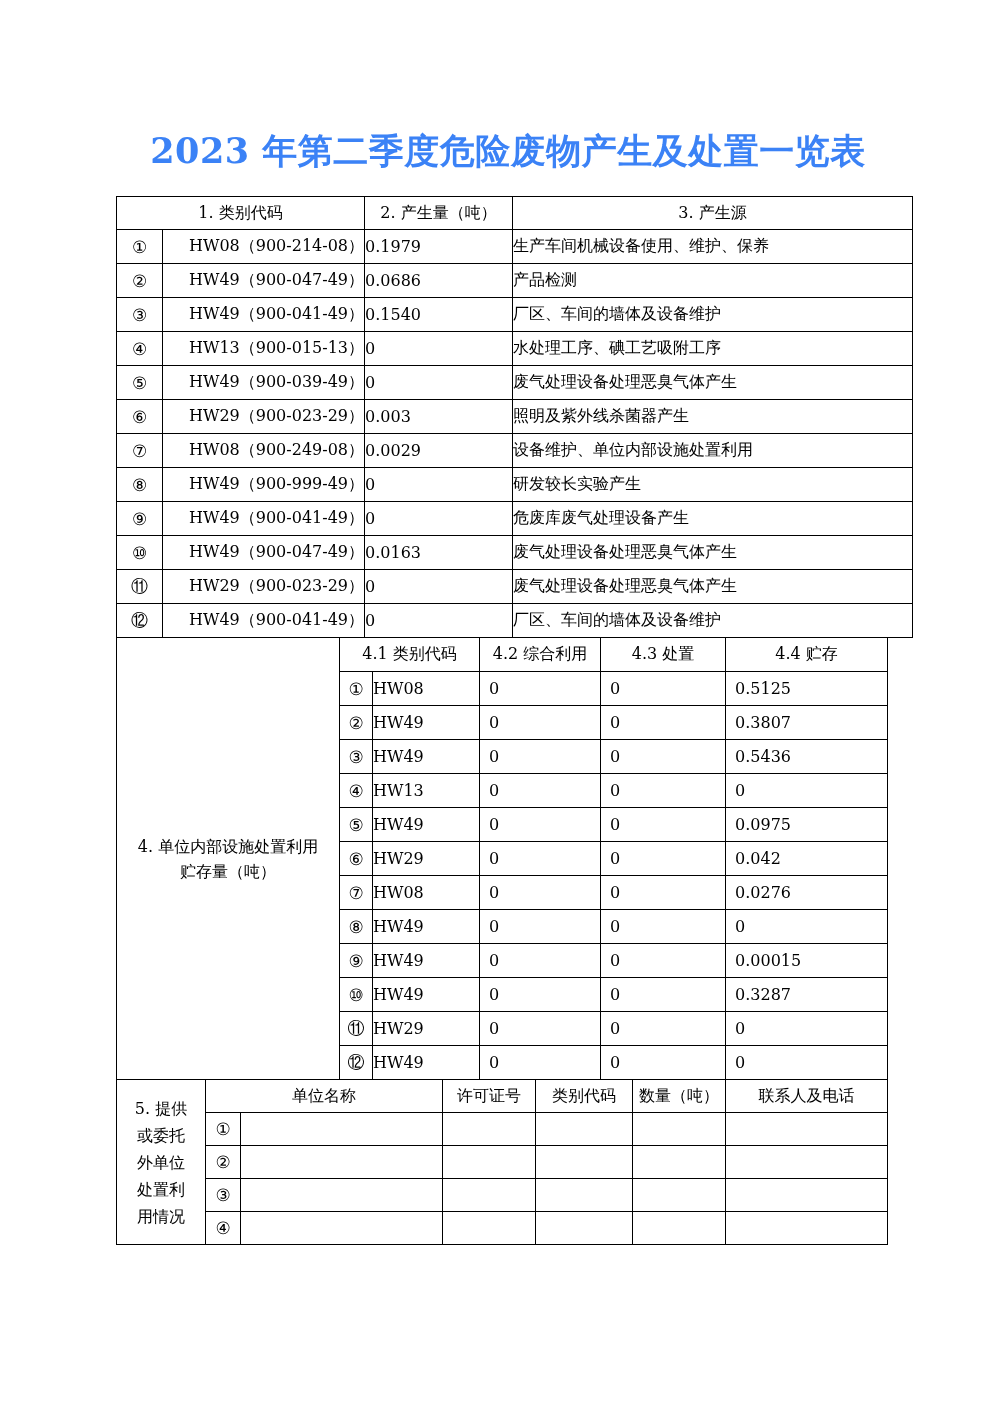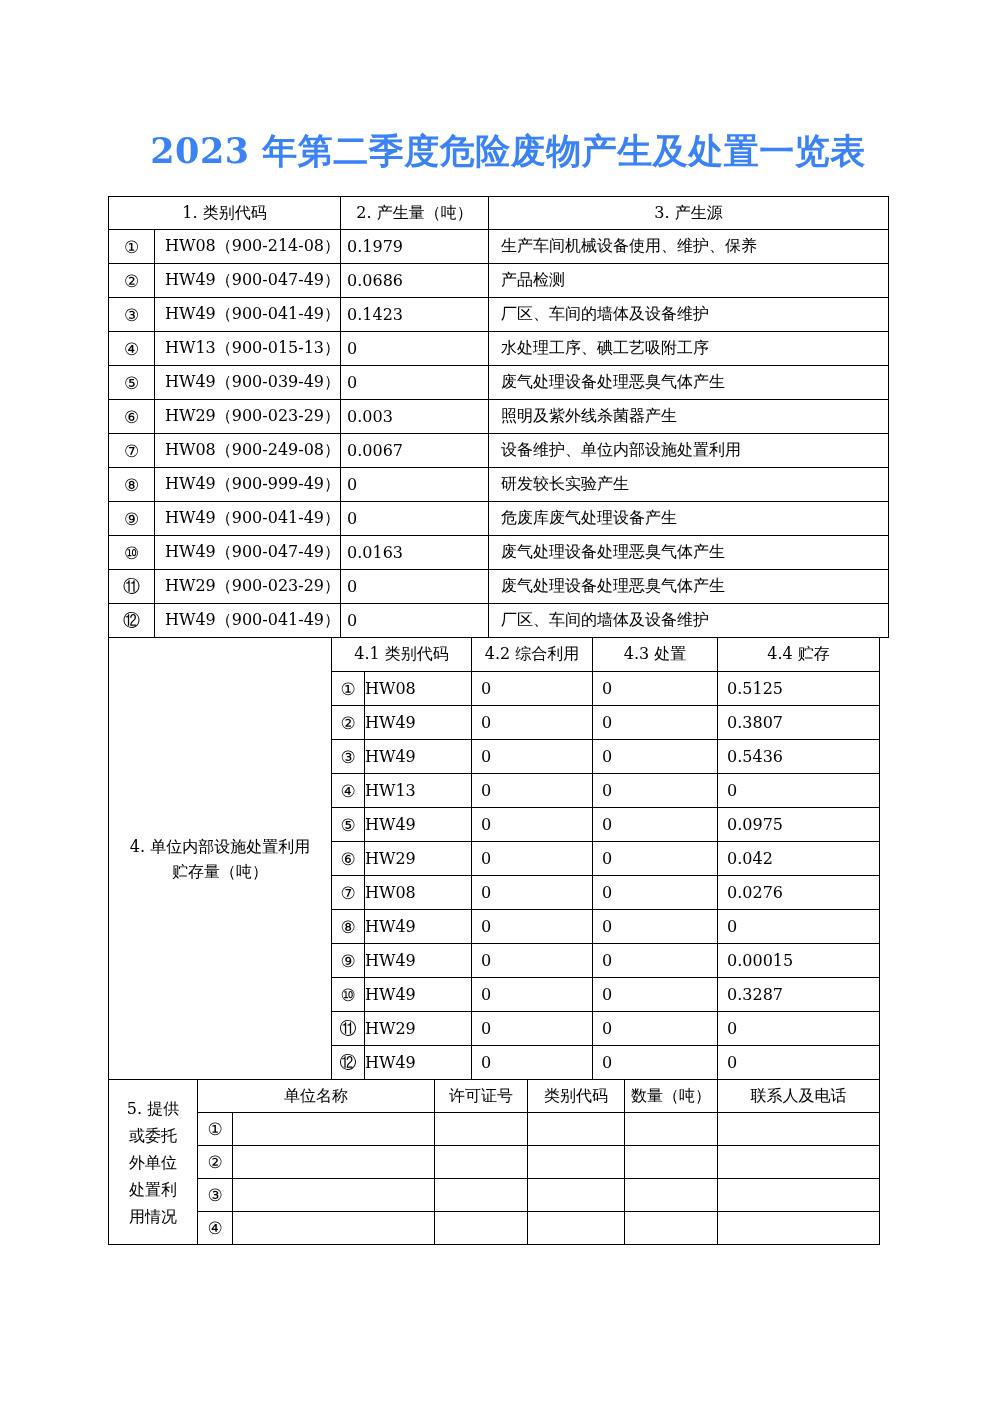--- a/index.html
+++ b/index.html
@@ -5,36 +5,36 @@
   html,body { margin:0; padding:0; background:#ffffff; }
   .page {
     position:relative; width:992px; height:1403px; background:#ffffff; color:#000000;
     font-family:"DejaVu Serif","Liberation Serif",serif; overflow:hidden;
   }
   .title {
     position:absolute; top:116px; left:0; width:100%; margin:12px;
     text-align:center; font-size:35px; font-weight:bold; color:#3b82f6;
     letter-spacing:0.5px; white-space:nowrap;
   }
-  .tables { position:absolute; top:196px; left:108px; }
+  .tables { position:absolute; top:196px; left:116px; }
   table { border-collapse:collapse; table-layout:fixed; }
   td {
     border:1px solid #000000; font-size:16px; color:#000000;
     overflow:hidden; white-space:nowrap; vertical-align:middle; padding:0;
   }
   .tbl-b, .tbl-c { margin-top:-1px; }
   tr { height:34px; }
   .tbl-c tr { height:33px;margin-top:28px; }
   tr.hdr { height:33px; }
   .tbl-b tr.hdr { height:34px; }
   .hdr td { text-align:center; }
   .num { text-align:center; font-size:17px; }
-  .code { padding-left:10px; }
-  .qty  { padding-left:6px; }
-  .src  { padding-left:12px; }
+  .code { padding-left:26px; }
+  .qty  { padding-left:0; }
+  .src  { }
   .ctr  { text-align:left; }
   .val  { padding-left:9px; }
   .lbl  { text-align:center; line-height:25px; }
   .lbl5 { text-align:center; line-height:27px; }
 </style>
 </head>
 <body>
 
 <div class="page">
 
@@ -63,21 +63,21 @@
       </tr>
       <tr>
         <td class="num">②</td>
         <td class="code">HW49（900-047-49）</td>
         <td class="qty">0.0686</td>
         <td class="src">产品检测</td>
       </tr>
       <tr>
         <td class="num">③</td>
         <td class="code">HW49（900-041-49）</td>
-        <td class="qty">0.1423</td>
+        <td class="qty">0.1540</td>
         <td class="src">厂区、车间的墙体及设备维护</td>
       </tr>
       <tr>
         <td class="num">④</td>
         <td class="code">HW13（900-015-13）</td>
         <td class="qty">0</td>
         <td class="src">水处理工序、碘工艺吸附工序</td>
       </tr>
       <tr>
         <td class="num">⑤</td>
@@ -87,21 +87,21 @@
       </tr>
       <tr>
         <td class="num">⑥</td>
         <td class="code">HW29（900-023-29）</td>
         <td class="qty">0.003</td>
         <td class="src">照明及紫外线杀菌器产生</td>
       </tr>
       <tr>
         <td class="num">⑦</td>
         <td class="code">HW08（900-249-08）</td>
-        <td class="qty">0.0067</td>
+        <td class="qty">0.0029</td>
         <td class="src">设备维护、单位内部设施处置利用</td>
       </tr>
       <tr>
         <td class="num">⑧</td>
         <td class="code">HW49（900-999-49）</td>
         <td class="qty">0</td>
         <td class="src">研发较长实验产生</td>
       </tr>
       <tr>
         <td class="num">⑨</td>

